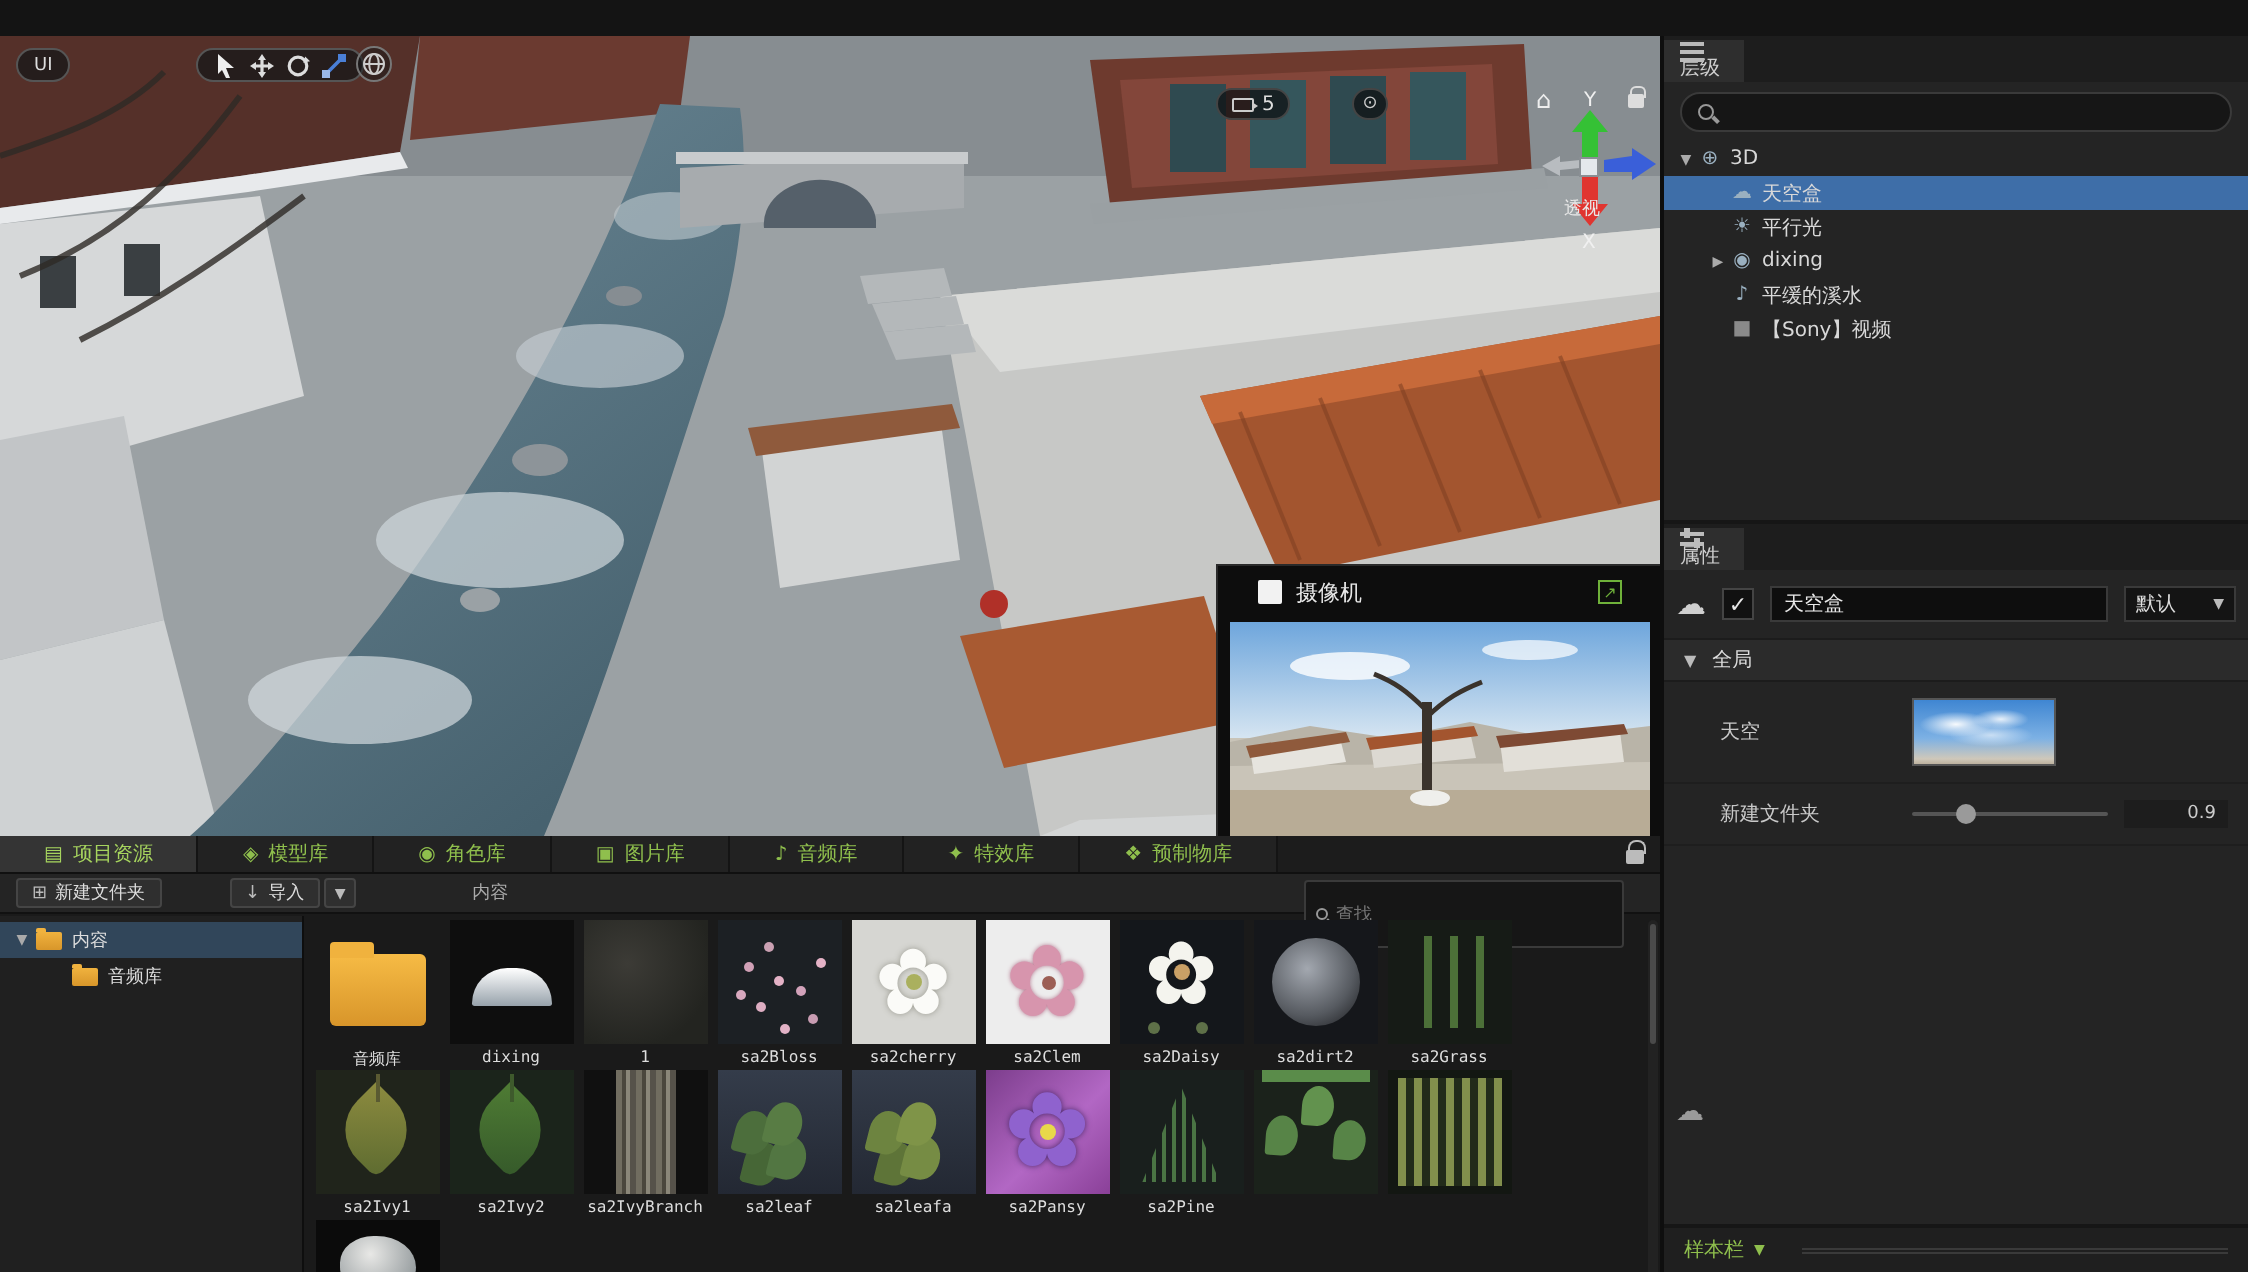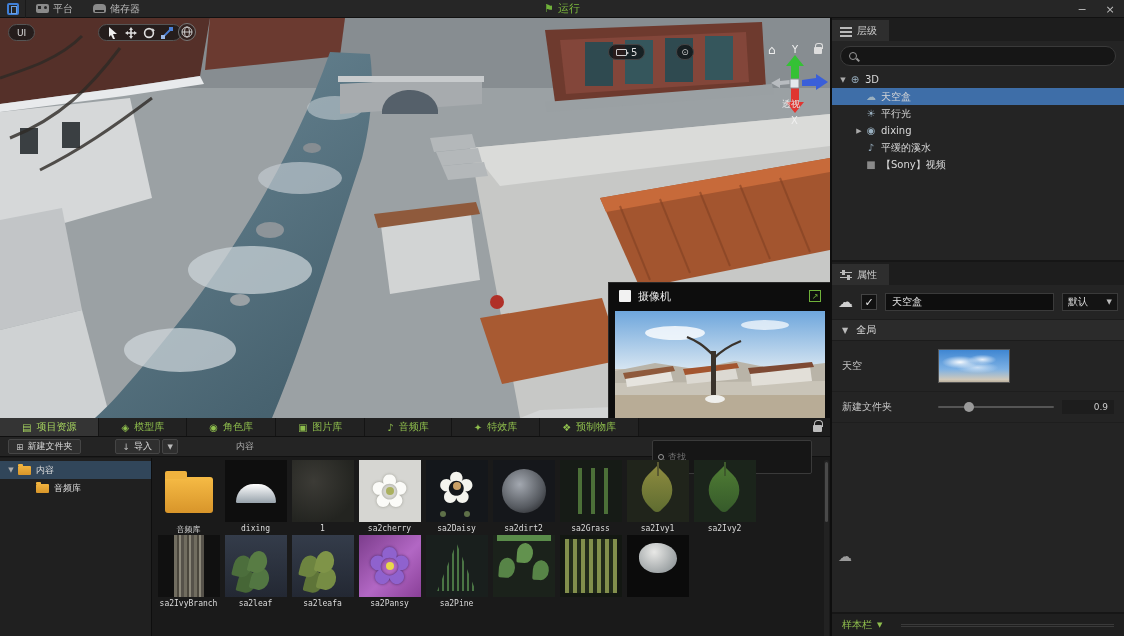--- a/index.html
+++ b/index.html
@@ -59,32 +59,32 @@
   .lock-shape { width:8px; height:7px; background:#ddd; border-radius:1px; position:relative; margin-top:4px;}
   .lock-shape::before { content:''; position:absolute; left:1px; top:-4px; width:6px; height:5px;
                         border:1.5px solid #ddd; border-bottom:none; border-radius:3px 3px 0 0; }
 
   .gizmo { position:absolute; left:758px; top:24px; width:78px; height:86px; z-index:5; }
   .gizmo-label { position:absolute; left:782px; top:80px; font-size:9px; color:#e8e8e8; z-index:6; }
 
   
   .campre { position:absolute; left:608px; top:264px; width:224px; height:146px;
             background:#0d0d0d; border:1px solid #2a2a2a; z-index:10; }
-  .campre-title { height:26px; display:flex; align-items:center; gap:7px; padding:0 10px; }
+  .campre-title { height:26px; display:flex; align-items:center; gap:7px; padding:0 20px; }
   .campre-check { width:12px; height:12px; background:#f2f2f2; border-radius:1px; cursor:pointer; }
   .campre-text { font-size:11px; color:#e8e8e8; }
   .campre-exp { margin-left:auto; width:12px; height:12px; border:1px solid #6fb13a; color:#6fb13a;
                 font-size:8px; display:flex; align-items:center; justify-content:center; cursor:pointer; }
   .campre-img { position:absolute; left:6px; top:28px; width:210px; height:112px; overflow:hidden; }
 
   
   .rightcol { position:absolute; left:832px; top:18px; width:292px; height:618px; background:#242424; }
   .panel-tabrow { height:23px; background:#1d1d1d; display:flex; align-items:flex-end; }
-  .panel-tab { height:21px; background:#2e2e2e; display:flex; align-items:center; gap:5px;
-               padding:0 12px 0 8px; font-size:10px; color:#cfcfcf; }
+  .panel-tab { height:21px; background:#2e2e2e; display:flex; align-items:flex-start; gap:5px;
+               padding:0 12px 0 8px; font-size:10px; color:#cfcfcf;flex-direction:column; }
   .ic-bars { width:12px; height:10px; position:relative; }
   .ic-bars::before { content:''; position:absolute; left:0; top:1px; width:12px; height:2px; background:#bbb;
                      box-shadow:0 4px 0 #bbb, 0 8px 0 #bbb; }
   .ic-sliders { width:12px; height:10px; position:relative; }
   .ic-sliders::before { content:''; position:absolute; left:0; top:2px; width:12px; height:1.5px; background:#bbb;
                      box-shadow:0 5px 0 #bbb; }
   .ic-sliders::after { content:''; position:absolute; left:2px; top:0px; width:3px; height:5px; background:#bbb;
                      box-shadow:5px 5px 0 #bbb; }
 
   .hier { height:242px; display:flex; flex-direction:column; }
@@ -111,21 +111,21 @@
                 font-size:10px; padding:0 6px; outline:none; }
   .type-dd { width:56px; height:18px; background:#141414; border:1px solid #3a3a3a; display:flex;
              align-items:center; justify-content:space-between; padding:0 5px; font-size:10px;
              color:#ddd; cursor:pointer; }
   .dd-arrow { font-size:7px; color:#bbb; }
   .sec-row { height:22px; background:#2b2b2b; display:flex; align-items:center; gap:8px; padding:0 10px;
              font-size:10px; color:#ddd; border-top:1px solid #1c1c1c; border-bottom:1px solid #1c1c1c; cursor:pointer;}
   .sec-caret { font-size:8px; color:#bbb; }
   .prop-row { display:flex; align-items:center; padding:8px 10px; font-size:10px; color:#c8c8c8;
               border-bottom:1px solid #1e1e1e; }
-  .prop-label { width:96px; flex:none; }
+  .prop-label { width:96px; flex:none;margin-left:18px; }
   .sky-thumb { width:72px; height:34px; border:1px solid #555;
     background:
       radial-gradient(ellipse 26px 9px at 30% 38%, rgba(255,255,255,.95), rgba(255,255,255,0) 70%),
       radial-gradient(ellipse 20px 7px at 62% 30%, rgba(255,255,255,.85), rgba(255,255,255,0) 70%),
       radial-gradient(ellipse 30px 8px at 55% 55%, rgba(255,255,255,.6), rgba(255,255,255,0) 70%),
       linear-gradient(#3f86d2 0%, #7db1e4 60%, #cfc8ba 92%, #bdb29f 100%);
     cursor:pointer; }
   .slider-wrap { flex:1; display:flex; align-items:center; gap:8px; }
   .slider-track { flex:1; height:2px; background:#555; border-radius:1px; position:relative; cursor:pointer;}
   .slider-handle { position:absolute; left:22%; top:-4px; width:10px; height:10px; border-radius:50%;
@@ -275,41 +275,20 @@
   .t-rock::before { content:''; position:absolute; left:12px; top:8px; width:38px; height:30px;
       border-radius:46% 54% 50% 50%; background:radial-gradient(circle at 40% 30%, #e8e8e6, #9aa0a2 75%); }
 
   .vdivider { position:absolute; left:830px; top:18px; width:2px; height:618px; background:#0e0e0e; }
 </style>
 </head>
 <body>
 
 <div class="app">
 
-  <div class="topbar">
-    <div class="logo">
-        <div class="logo-shape"></div>
-      </div>
-    <div class="menu-item">
-      <span class="mi-ic pad"></span>
-      <span>平台</span>
-    </div>
-    <div class="menu-item">
-      <span class="mi-ic store"></span>
-      <span>储存器</span>
-    </div>
-    <div class="run-btn">
-      <span class="run-flag">⚑</span>
-      <span>运行</span>
-    </div>
-    <div class="win-ctrl">
-      <div class="win-btn">−</div>
-      <div class="win-btn">×</div>
-    </div>
-  </div>
 
   <div class="viewport">
     <svg class="scene" viewBox="0 0 830 400" preserveAspectRatio="none">
       <defs>
         <linearGradient id="riv" x1="0" y1="0" x2="0.6" y2="1">
           <stop offset="0" stop-color="#6d8a98"></stop>
             <stop offset="1" stop-color="#47626f"></stop>
         </linearGradient>
       </defs>
       <rect width="830" height="400" fill="#9ba1a4"></rect>
@@ -626,24 +605,32 @@
             </div>
             <div class="cell">
               <div class="thumb t-dome"></div>
               <div class="cell-label">dixing</div>
             </div>
             <div class="cell">
               <div class="thumb t-dark"></div>
               <div class="cell-label">1</div>
             </div>
             <div class="cell">
+              <div class="thumb t-blossom"></div>
+              <div class="cell-label">sa2Bloss</div>
+            </div>
+            <div class="cell">
               <div class="thumb t-flower-white"></div>
               <div class="cell-label">sa2cherry</div>
             </div>
             <div class="cell">
+              <div class="thumb t-flower-pink"></div>
+              <div class="cell-label">sa2Clem</div>
+            </div>
+            <div class="cell">
               <div class="thumb t-daisy"></div>
               <div class="cell-label">sa2Daisy</div>
             </div>
             <div class="cell">
               <div class="thumb t-dirt"></div>
               <div class="cell-label">sa2dirt2</div>
             </div>
             <div class="cell">
               <div class="thumb t-grass"></div>
               <div class="cell-label">sa2Grass</div>

